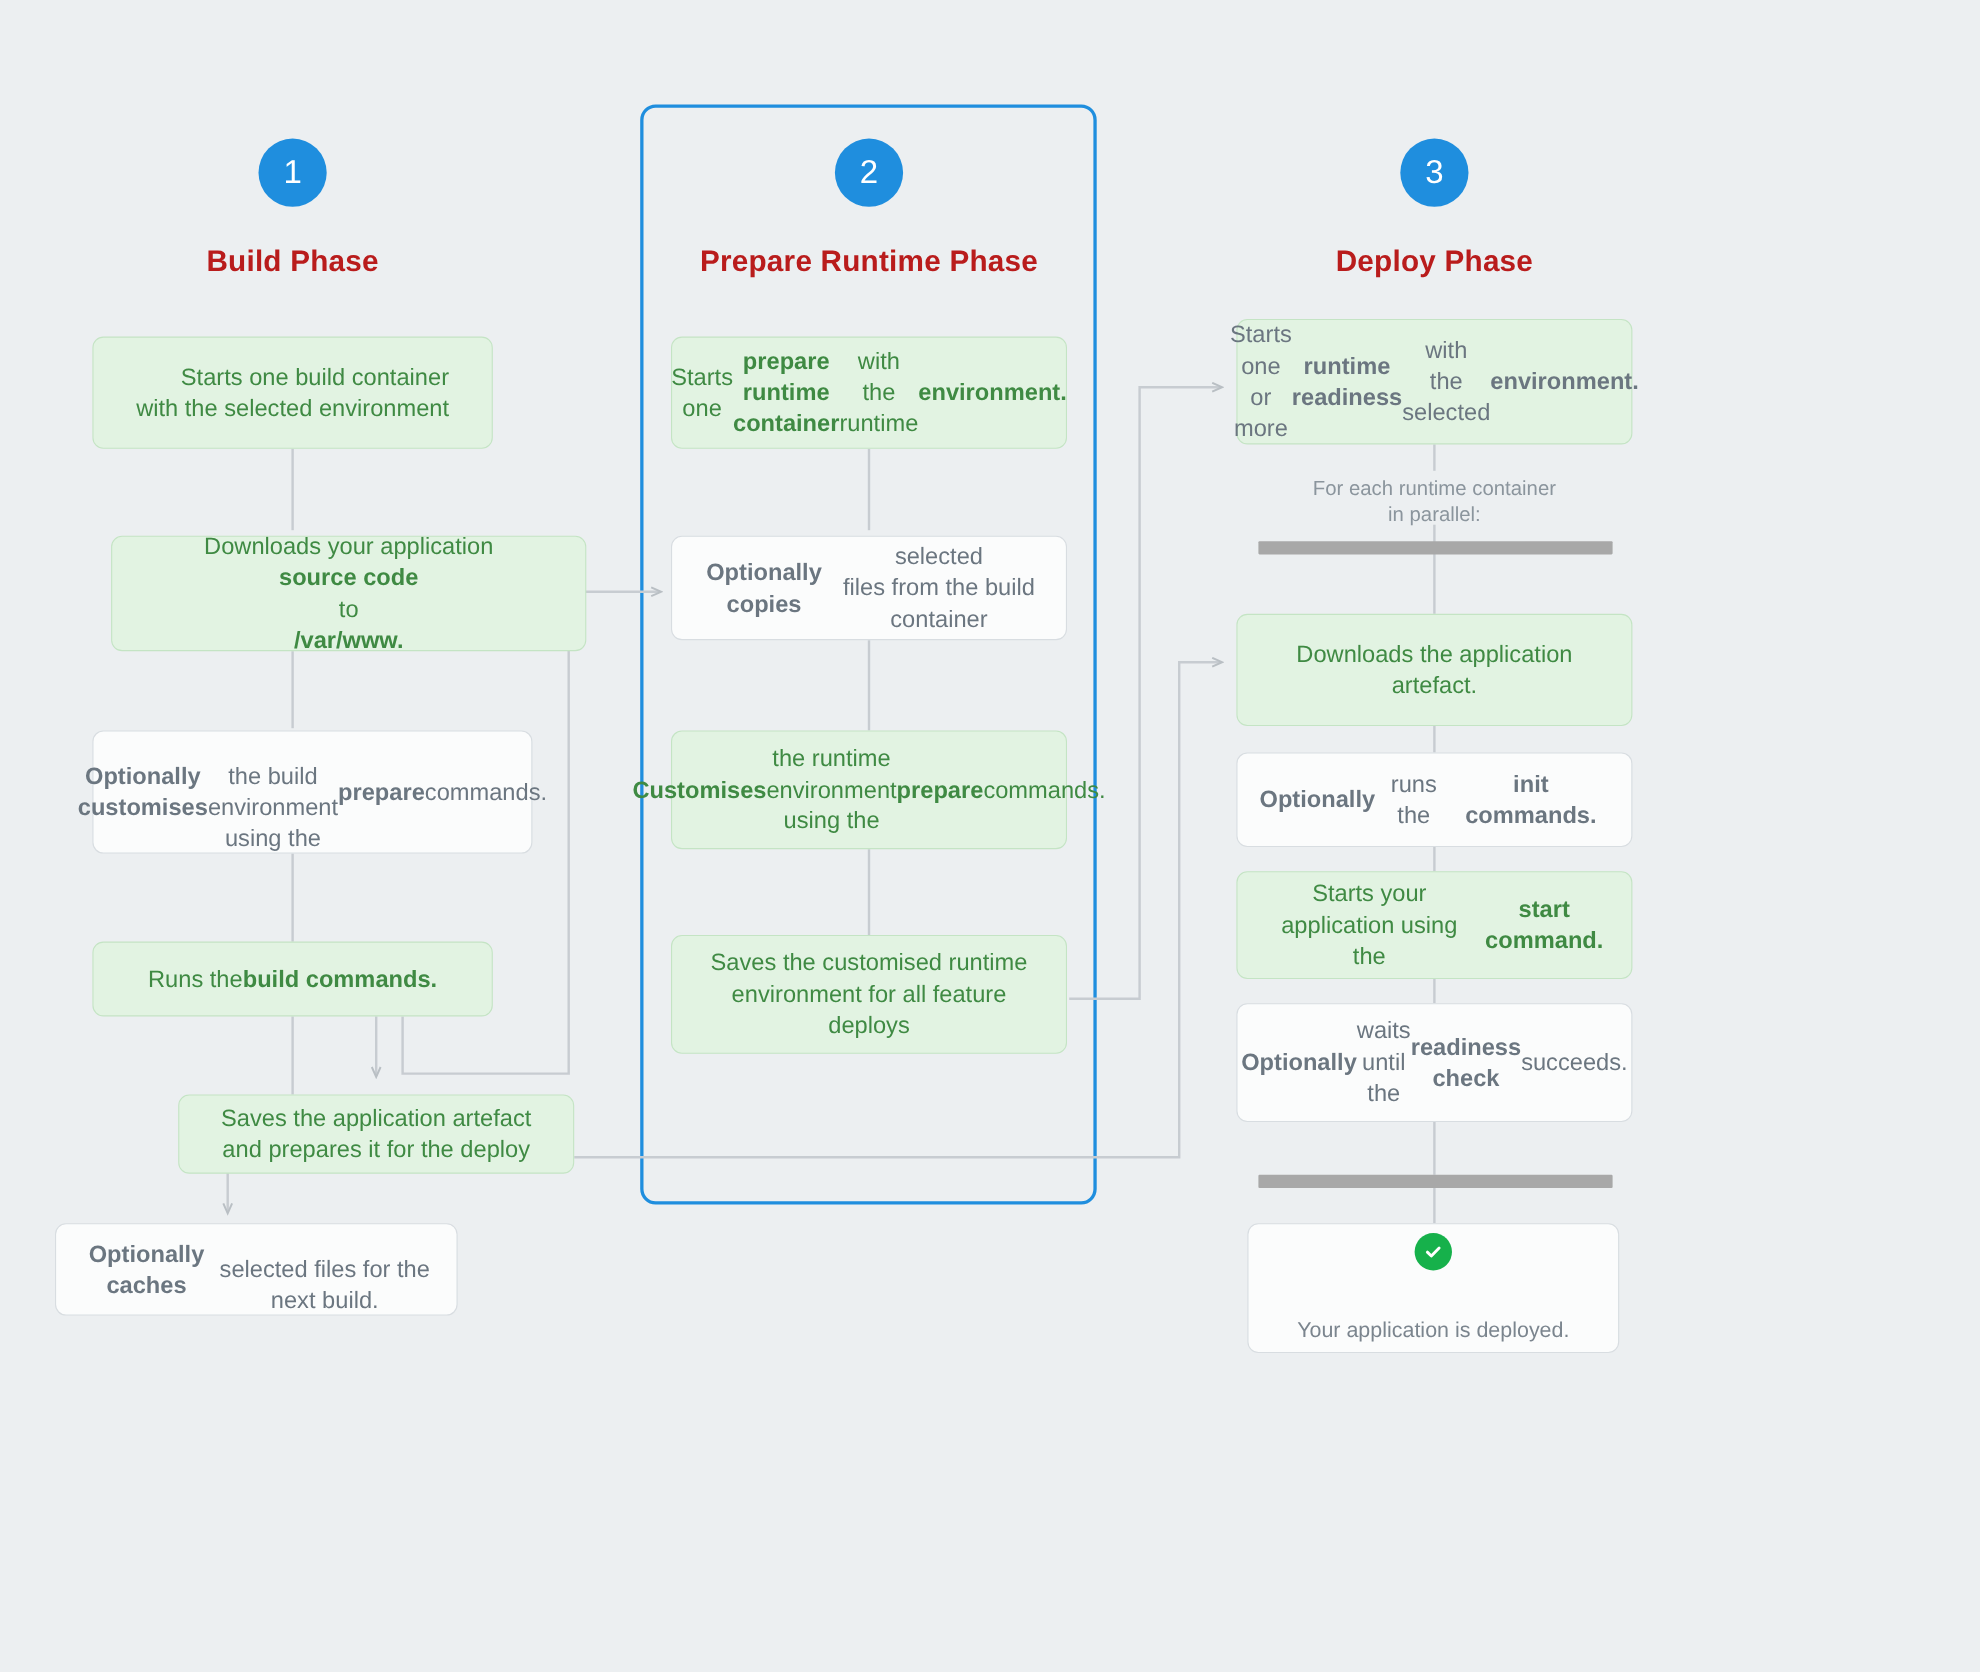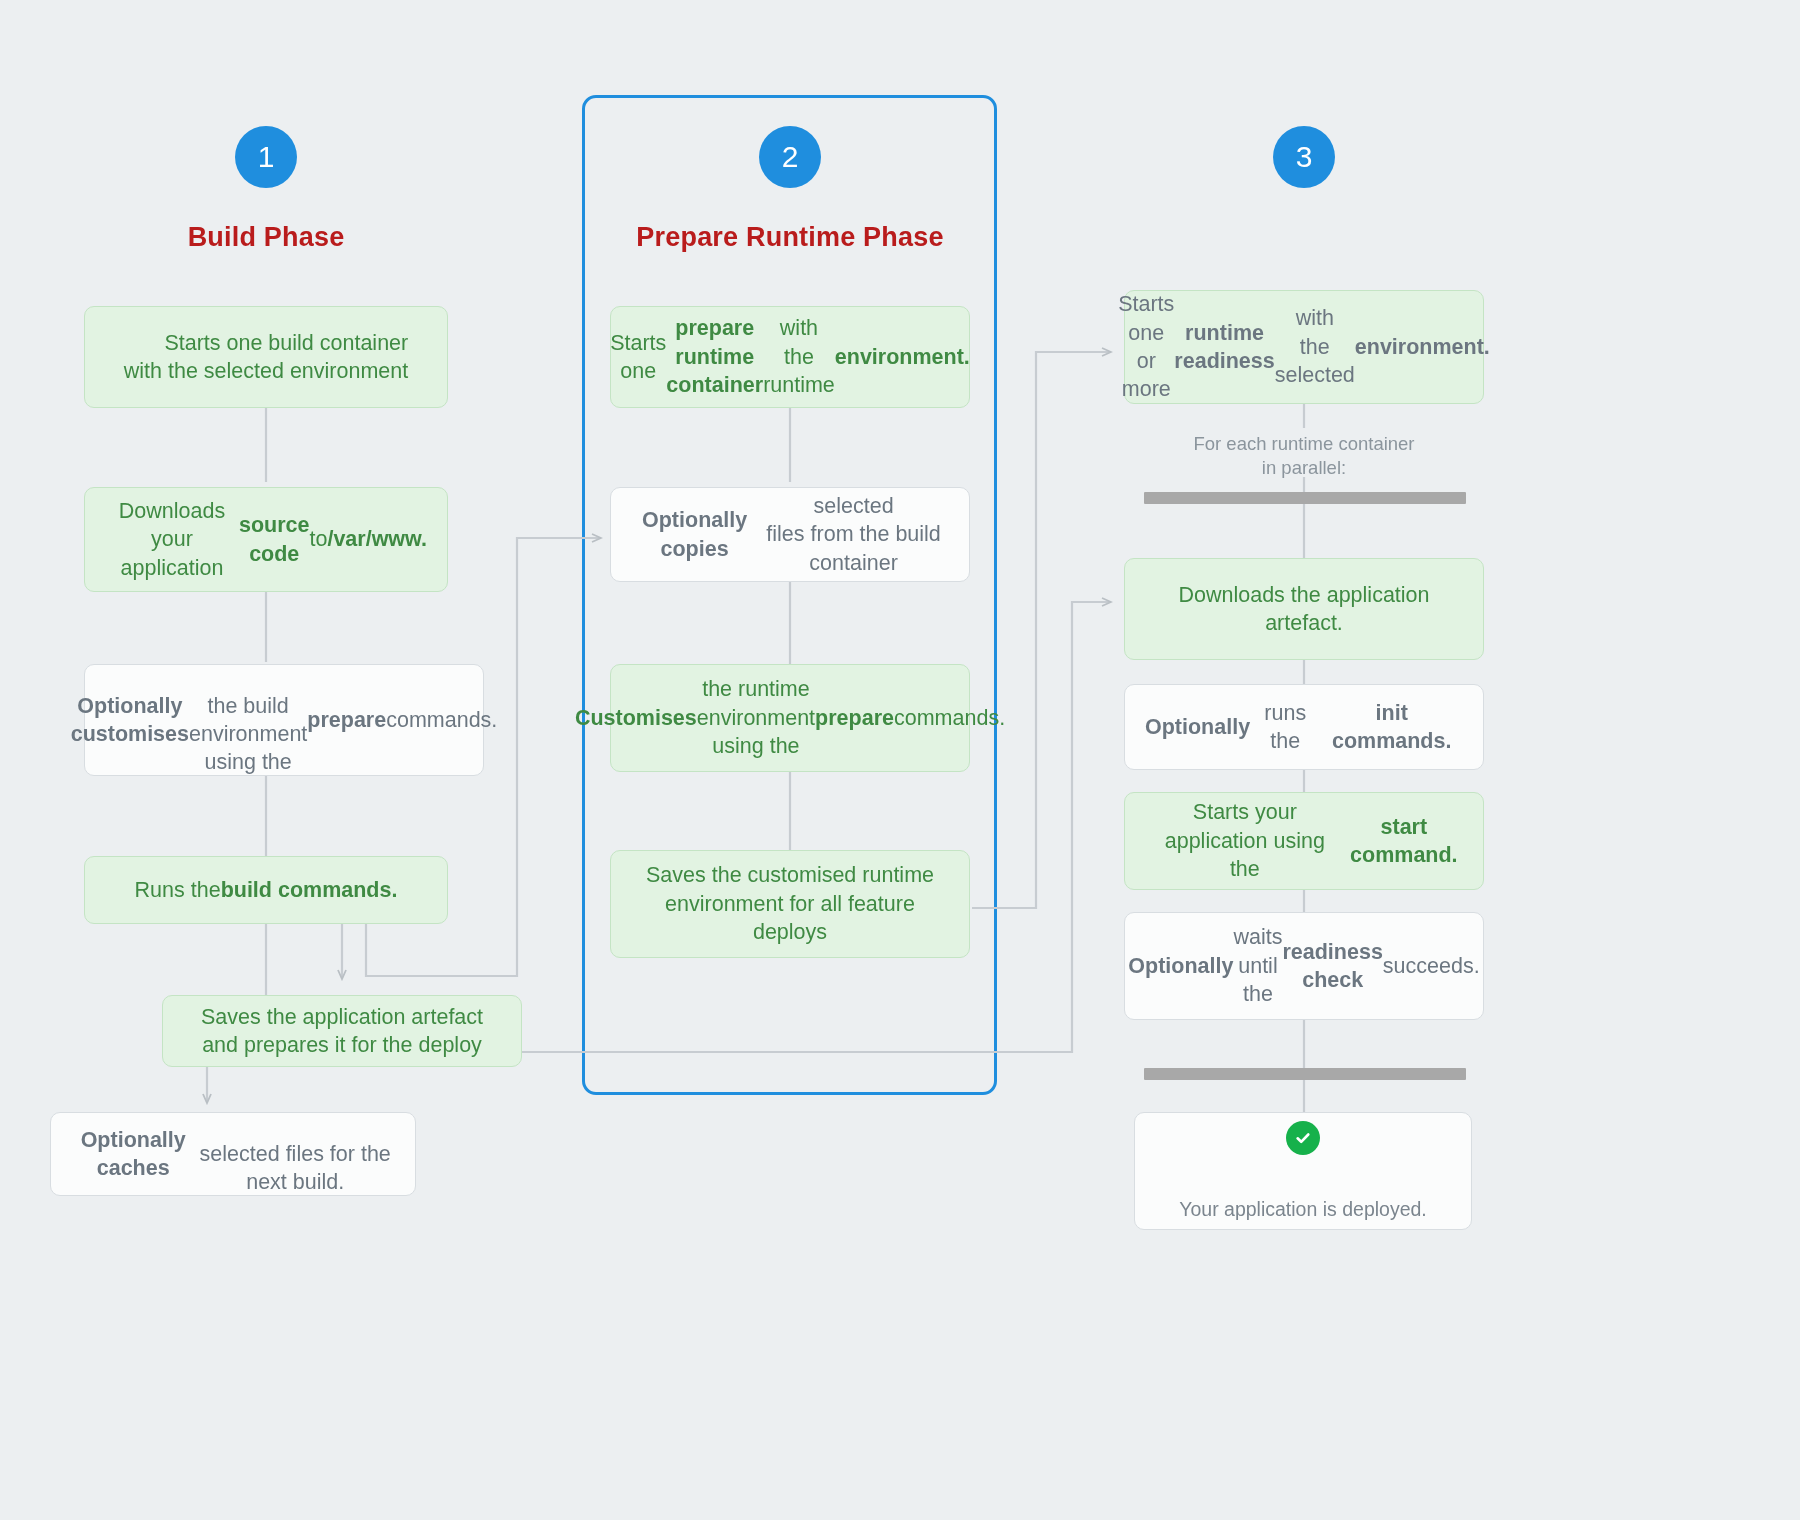--- a/index.html
+++ b/index.html
@@ -167,21 +167,21 @@
     </g>
   </svg>
 
   <div class="col-head" style="left:56px; top:126px;">
     <div class="badge">1</div>
     <div class="col-title">Build Phase</div>
   </div>
 
   <div class="box green" style="left:84px; top:306px; width:364px; height:102px;text-align:right;">Starts one build container<br>with the selected environment</div>
 
-  <div class="box green" style="left:84px; top:487px; width:364px; height:105px;">Downloads your application<br><b>source code</b> to <b>/var/www.</b></div>
+  <div class="box green" style="left:101px; top:487px; width:432px; height:105px;flex-direction:column;">Downloads your application<br><b>source code</b> to <b>/var/www.</b></div>
 
   <div class="box white" style="left:84px; top:664px; width:400px; height:112px;"><b>Optionally customises</b><br>the build environment<br>using the <b>prepare</b> commands.</div>
 
   <div class="box green" style="left:84px; top:856px; width:364px; height:68px;">Runs the <b>build commands.</b></div>
 
   <div class="box green" style="left:162px; top:995px; width:360px; height:72px;">Saves the application artefact<br>and prepares it for the deploy</div>
 
   <div class="box white" style="left:50px; top:1112px; width:366px; height:84px;"><b>Optionally caches</b><br>selected files for the next build.</div>
 
   <div class="col-head" style="left:580px; top:126px;">
@@ -192,20 +192,21 @@
   <div class="box green" style="left:610px; top:306px; width:360px; height:102px;">Starts one <b>prepare runtime<br>container</b> with the runtime<br><b>environment.</b></div>
 
   <div class="box white" style="left:610px; top:487px; width:360px; height:95px;"><b>Optionally copies</b> selected<br>files from the build container</div>
 
   <div class="box green" style="left:610px; top:664px; width:360px; height:108px;"><b>Customises</b> the runtime<br>environment using the<br><b>prepare</b> commands.</div>
 
   <div class="box green" style="left:610px; top:850px; width:360px; height:108px;">Saves the customised runtime<br>environment for all feature<br>deploys</div>
 
   <div class="col-head" style="left:1094px; top:126px;">
     <div class="badge">3</div>
+    <div class="col-title">Deploy Phase</div>
   </div>
 
   <div class="box green-gray" style="left:1124px; top:290px; width:360px; height:114px;">Starts one or more<br><b>runtime readiness</b> with<br>the selected <b>environment.</b></div>
 
   <div class="par-label" style="left:1124px; top:432px; width:360px;">
     <div>For each runtime container</div>
     <div>in parallel:</div>
   </div>
 
   <div class="par-bar" style="left:1144px; top:492px; width:322px;"></div>

